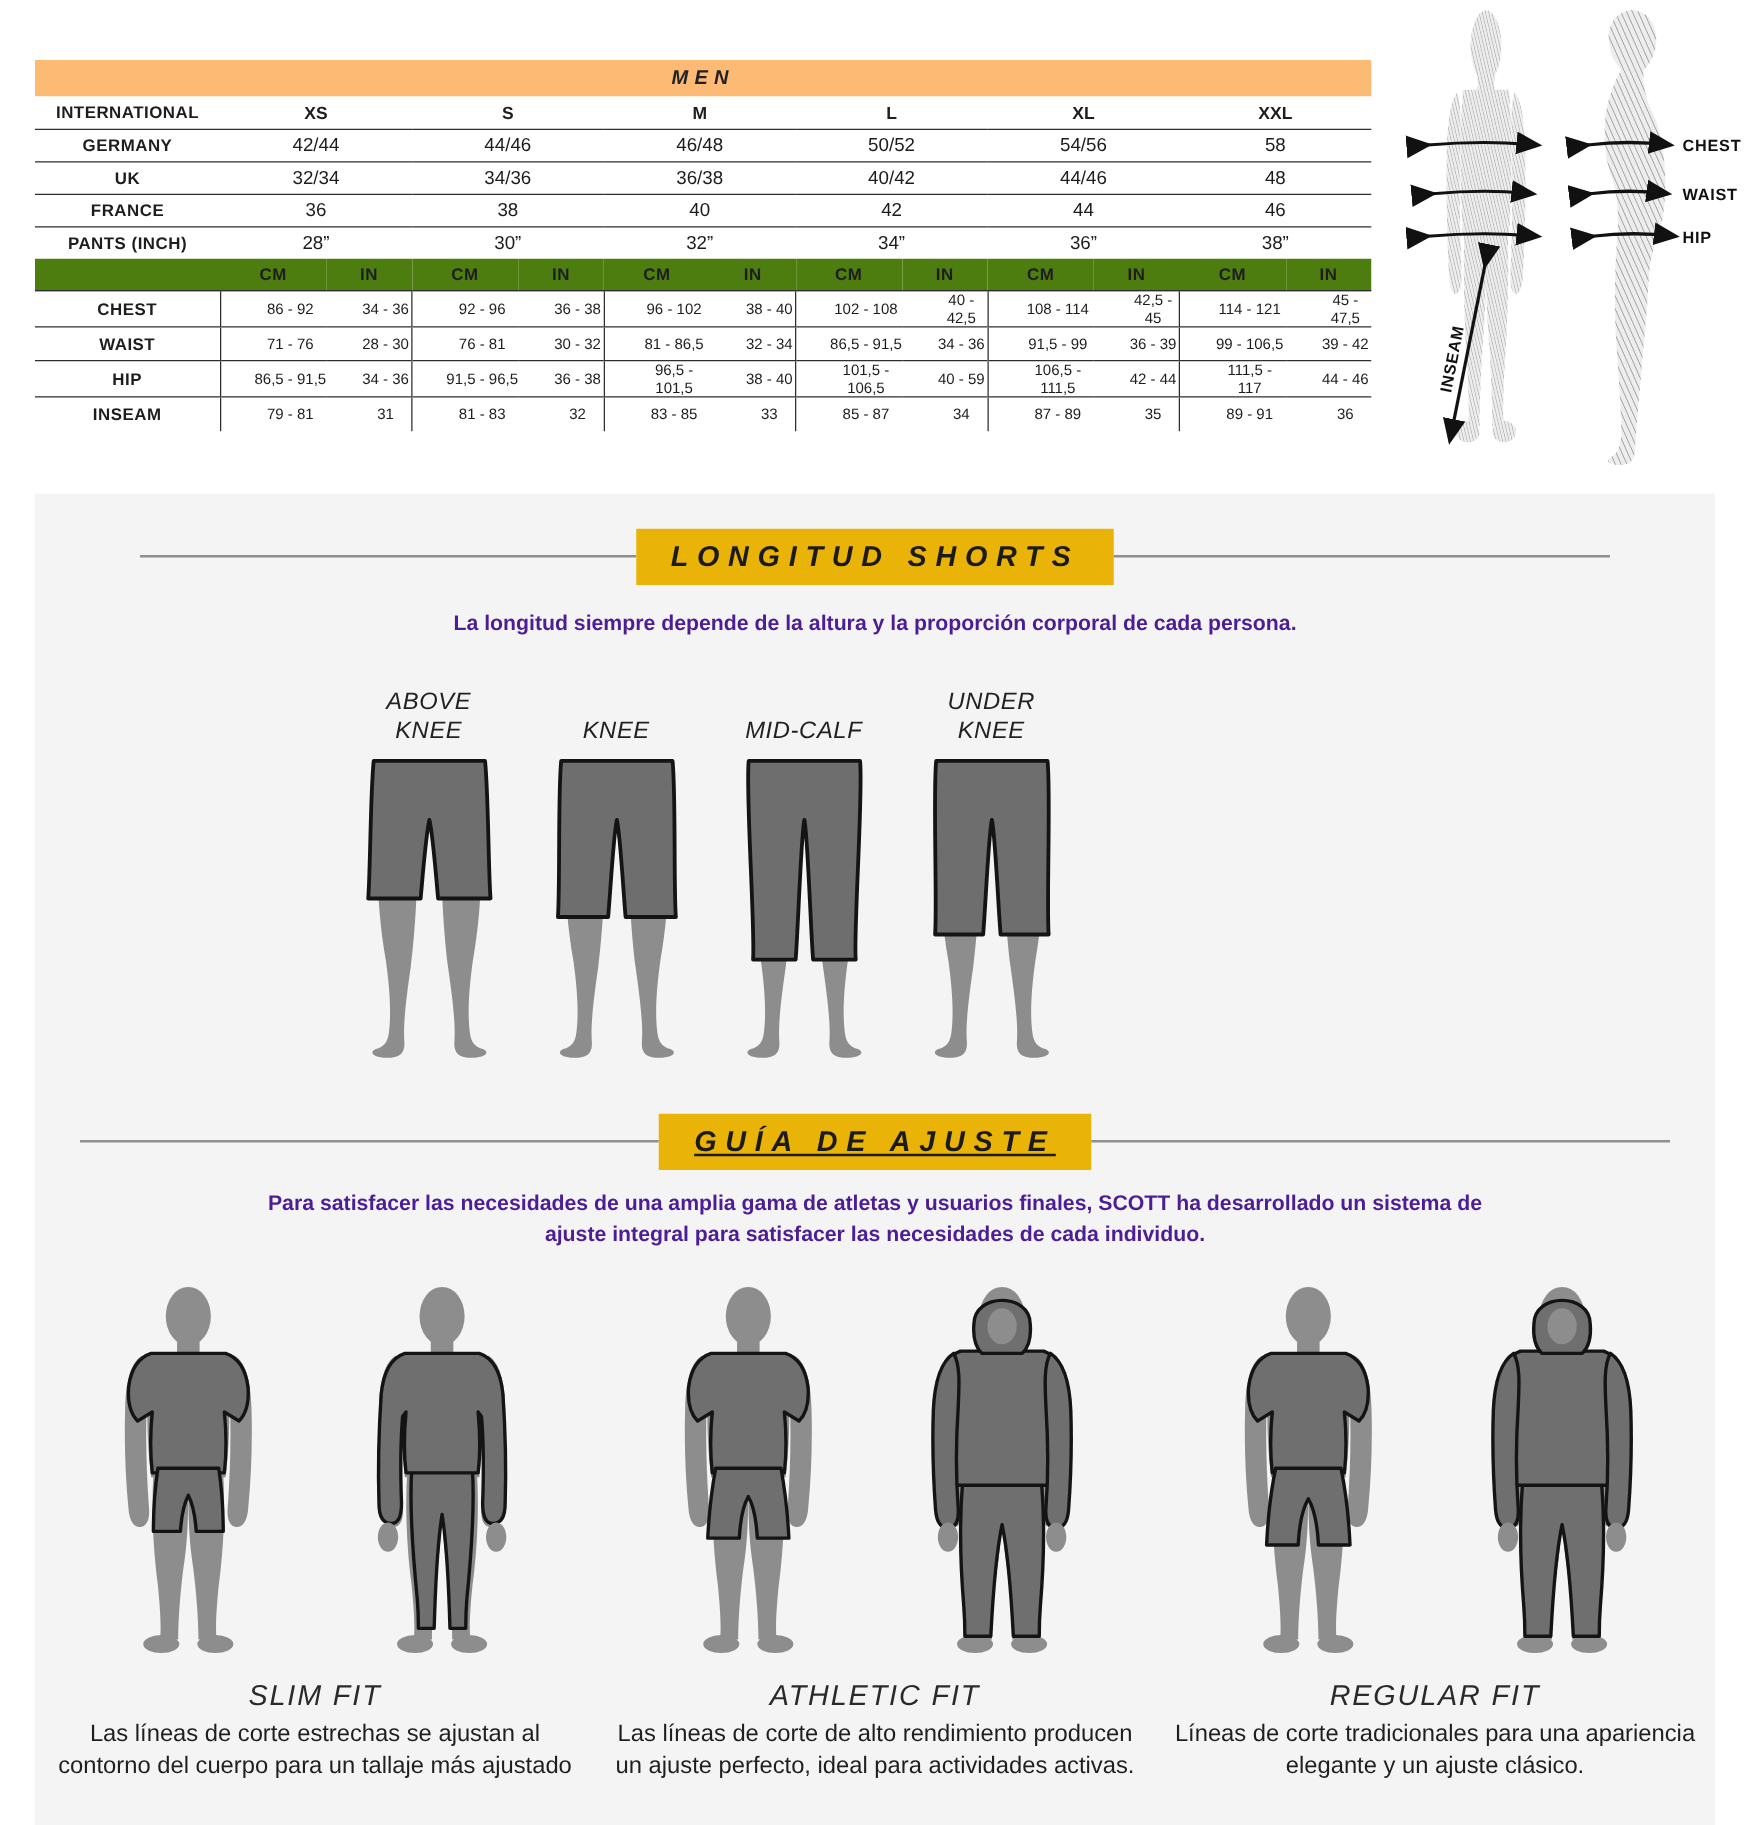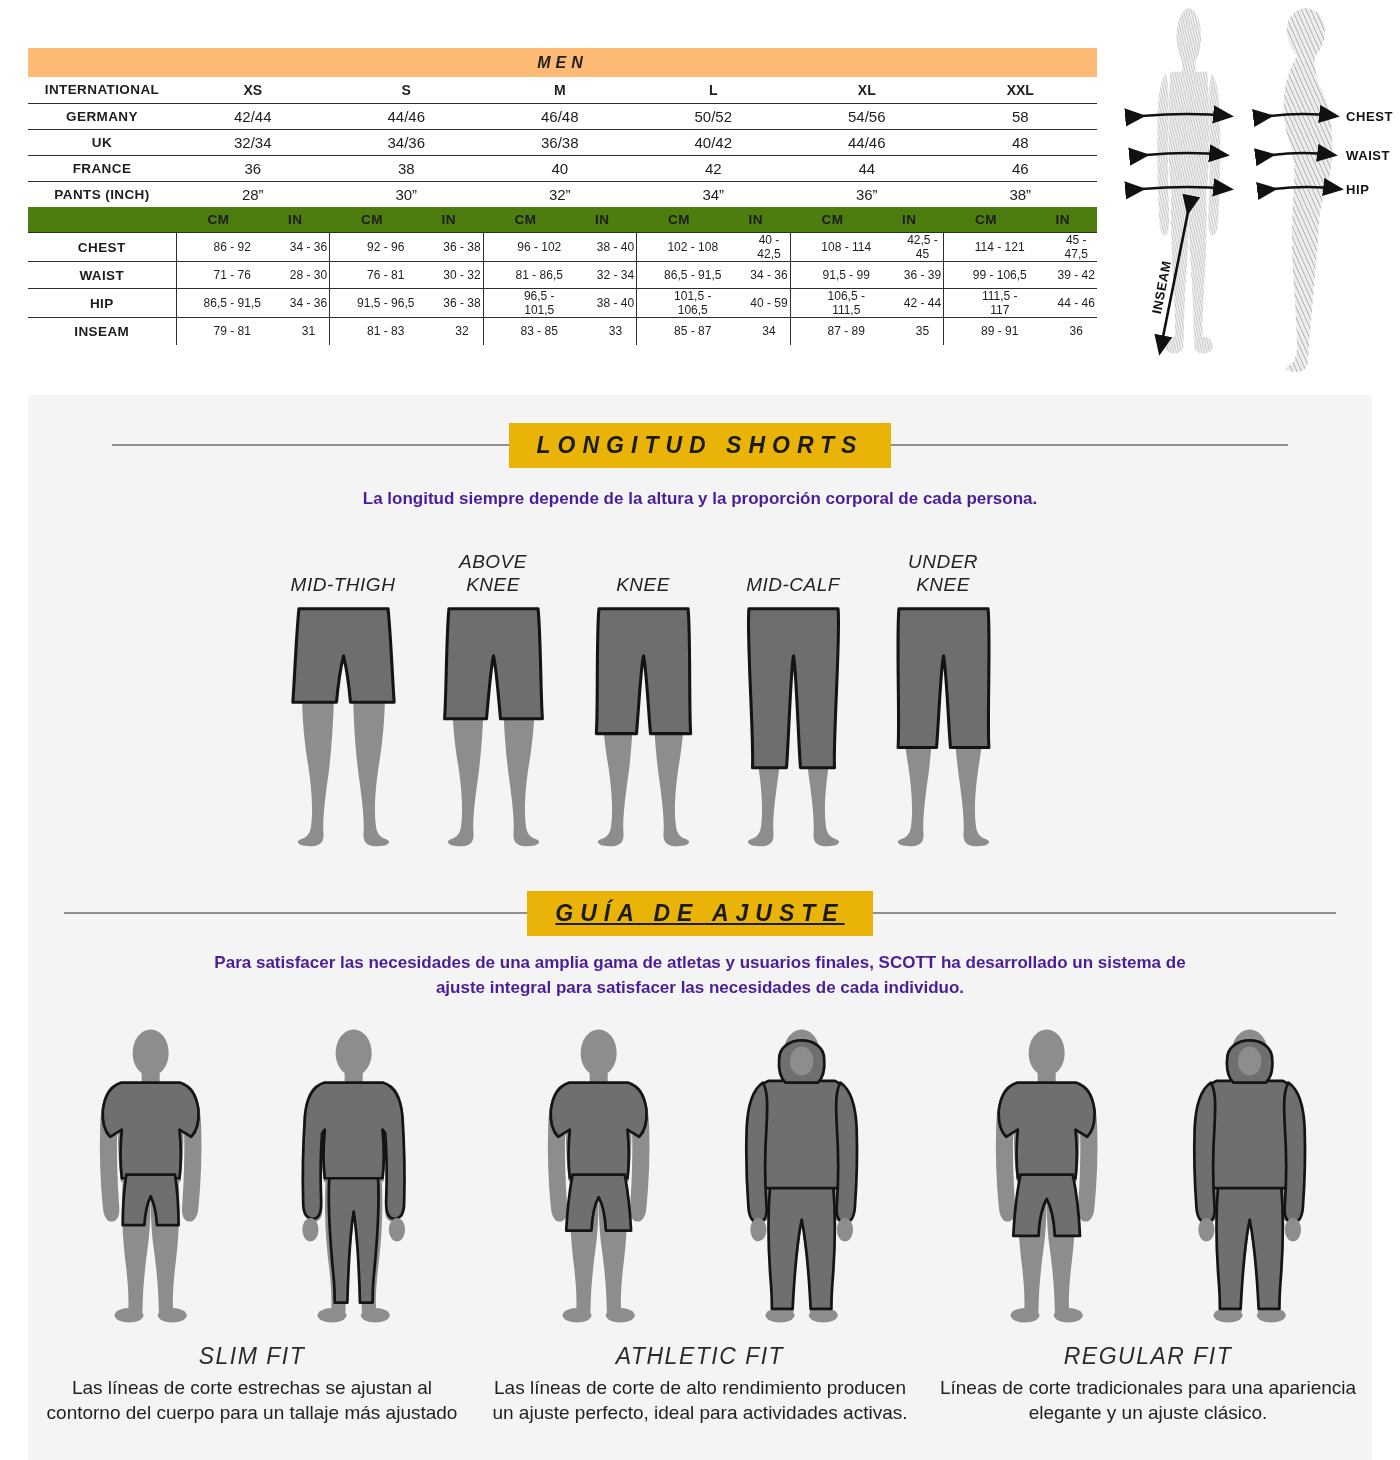--- a/index.html
+++ b/index.html
@@ -252,28 +252,20 @@
   <div class="sec-head" id="head-shorts">
     <div class="line"></div>
     <div class="ttl">LONGITUD SHORTS</div>
     <div class="line"></div>
   </div>
 
   <div class="lead-text" id="shorts-sub">La longitud siempre depende de la altura y la proporción corporal de cada persona.</div>
 
   <div class="shorts-row">
       <div class="shorts-col">
-        <div class="shorts-label">MID-THIGH</div>
-        <div><svg class="shorts-fig" viewBox="0 0 150 300">
-            <path d="M30,52 C25,105 28,152 35,192 C39,220 40,242 38,258 C37,268 33,272 26,274 C19,277 24,282 36,282 C49,282 53,277 52,266 C51,250 54,226 58,198 C62,166 65,120 64,72 L63,52 Z" fill="#8d8d8d"></path>
-            <path d="M120,52 C125,105 122,152 115,192 C111,220 110,242 112,258 C113,268 117,272 124,274 C131,277 126,282 114,282 C101,282 97,277 98,266 C99,250 96,226 92,198 C88,166 85,120 86,72 L87,52 Z" fill="#8d8d8d"></path>
-            <path d="M24,10 L126,10 C129,38 131,89 133,117 L83,117 C81,95 78,76 75,64 C72,76 69,95 67,117 L17,117 C19,89 21,38 24,10 Z" fill="#6e6e6e" stroke="#141414" stroke-width="3.5" stroke-linejoin="round"></path>
-          </svg></div>
-      </div>
-      <div class="shorts-col">
         <div class="shorts-label">ABOVE KNEE</div>
         <div><svg class="shorts-fig" viewBox="0 0 150 300">
             <path d="M30,52 C25,105 28,152 35,192 C39,220 40,242 38,258 C37,268 33,272 26,274 C19,277 24,282 36,282 C49,282 53,277 52,266 C51,250 54,226 58,198 C62,166 65,120 64,72 L63,52 Z" fill="#8d8d8d"></path>
             <path d="M120,52 C125,105 122,152 115,192 C111,220 110,242 112,258 C113,268 117,272 124,274 C131,277 126,282 114,282 C101,282 97,277 98,266 C99,250 96,226 92,198 C88,166 85,120 86,72 L87,52 Z" fill="#8d8d8d"></path>
             <path d="M24,10 L126,10 C129,38 129,108 131,136 L83,136 C81,114 78,76 75,64 C72,76 69,114 67,136 L19,136 C21,108 21,38 24,10 Z" fill="#6e6e6e" stroke="#141414" stroke-width="3.5" stroke-linejoin="round"></path>
           </svg></div>
       </div>
       <div class="shorts-col">
         <div class="shorts-label">KNEE</div>
         <div><svg class="shorts-fig" viewBox="0 0 150 300">

